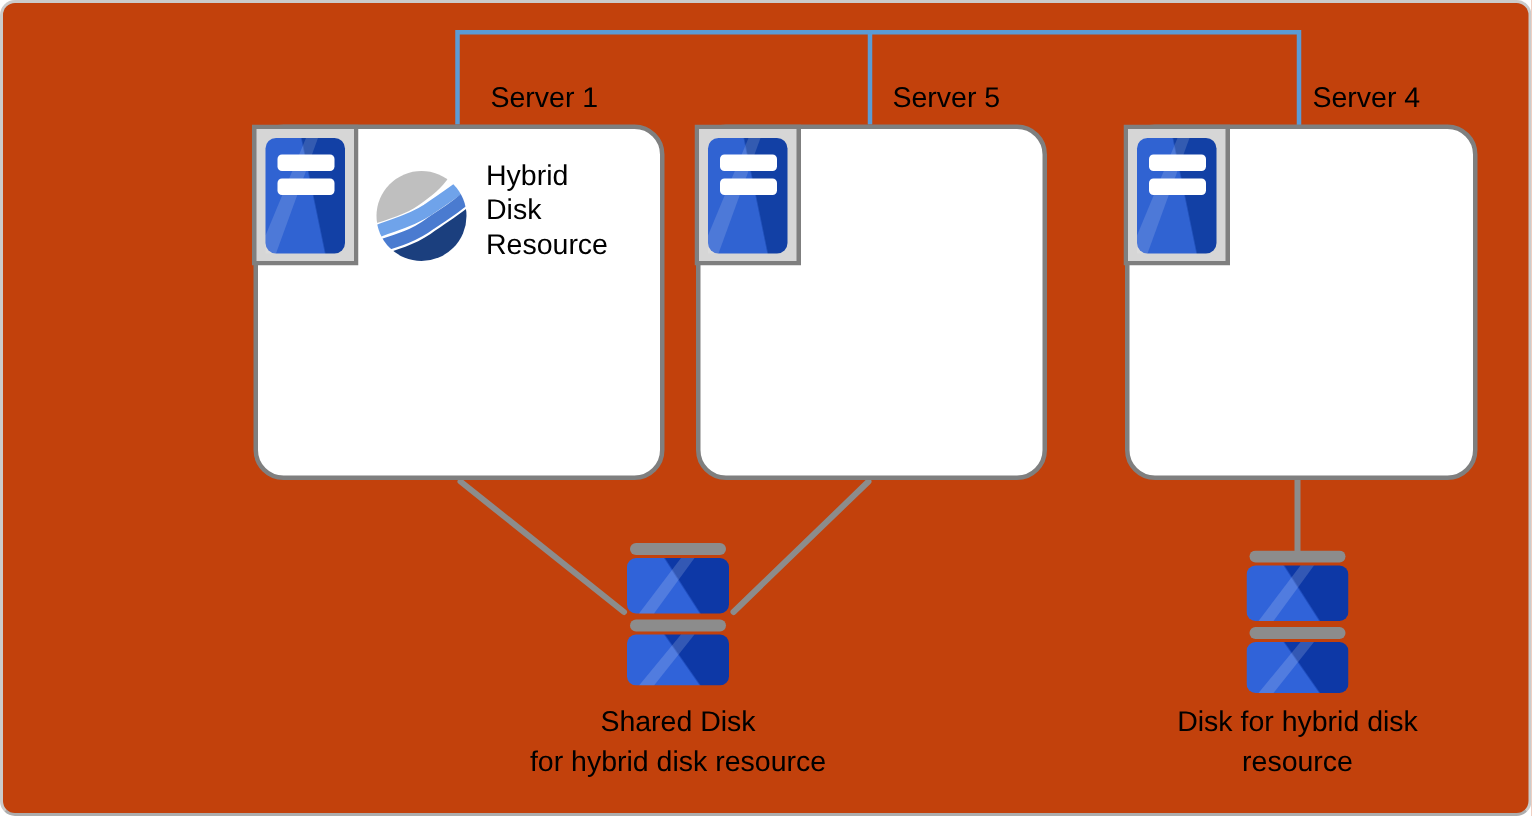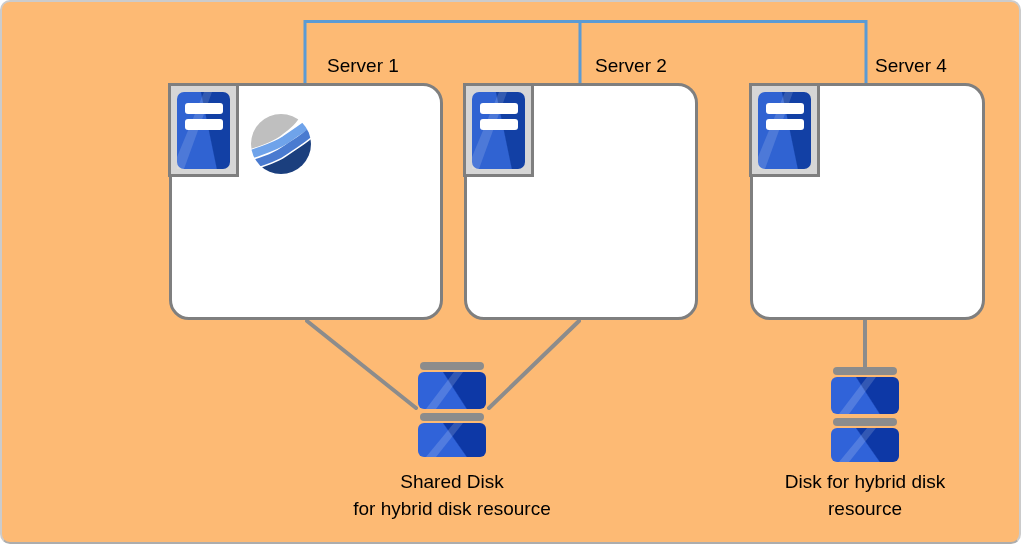--- a/index.html
+++ b/index.html
@@ -1,20 +1,20 @@
 <!DOCTYPE html>
 <html><head>
 <meta charset="utf-8">
 <style>
   html,body{margin:0;padding:0;background:#fff;}
   #canvas{
     position:relative;
     width:1021px;height:544px;
     box-sizing:border-box;
-    background:#fdba74;
+    background:#c2410c;
     border:2px solid #CBCBCB;
     border-bottom-color:#ADADAD;
     border-radius:10px;
     overflow:hidden;
     font-family:"Liberation Sans","DejaVu Sans",sans-serif;
     color:#000;
   }
   .abs{position:absolute;}
   #connector-layer{left:0;top:0;z-index:1;pointer-events:none;}
   .server-box{
@@ -70,21 +70,21 @@
     <path d="M303 81 V19.5 M301.5 19.5 H865.5 M578 81 V19.5 M864 82 V19.5" stroke="#5B9BD5" stroke-width="3" fill="none"></path>
     <path d="M305 319 L414 406 M577 319 L487 406" stroke="#8C8C8C" stroke-width="4" fill="none" stroke-linecap="round"></path>
     <path d="M863 318 V366" stroke="#8C8C8C" stroke-width="4" fill="none"></path>
   </svg>
 
   <div class="abs server-box" style="left:167px;top:81px;width:274px;height:237px"></div>
   <div class="abs server-box" style="left:462px;top:81px;width:234px;height:237px"></div>
   <div class="abs server-box" style="left:748px;top:81px;width:235px;height:237px"></div>
 
   <div class="abs server-label" style="left:325px;top:53px">Server 1</div>
-  <div class="abs server-label" style="left:593px;top:53px">Server 2</div>
+  <div class="abs server-label" style="left:593px;top:53px">Server 5</div>
   <div class="abs server-label" style="left:873px;top:53px">Server 4</div>
 
   <svg class="abs server-icon" style="left:166px;top:81px" width="71" height="94" viewBox="0 0 71 94">
     <rect x="1.5" y="1.5" width="68" height="91" fill="#D6D6D6" stroke="#7F7F7F" stroke-width="3"></rect>
     <rect x="9" y="9" width="53" height="77" rx="7" fill="url(#srvGrad)"></rect>
     <polygon points="9,74 36,9 44,9 16,86 9,86" fill="#FFFFFF" opacity="0.14"></polygon>
     <rect x="17" y="20" width="38" height="11" rx="3" fill="#FFFFFF"></rect>
     <rect x="17" y="36" width="38" height="11" rx="3" fill="#FFFFFF"></rect>
   </svg>
   <svg class="abs server-icon" style="left:461px;top:81px" width="71" height="94" viewBox="0 0 71 94">
@@ -110,20 +110,23 @@
       </defs>
     <g clip-path="url(#globeClip)">
       <rect x="-2" y="-2" width="64" height="64" fill="#FFFFFF"></rect>
       <path d="M -4 36 C 12 31, 22 28, 32 20 C 40 14, 48 8, 52 -4 L -4 -4 Z" fill="#BFBFBF"></path>
       <path d="M -4 42 C 10 36, 22 34, 34 26 C 44 19, 52 14, 62 6" stroke="#6FA3EA" stroke-width="8.5" fill="none"></path>
       <path d="M -4 52 C 12 47, 24 44, 36 35 C 46 28, 54 24, 64 14" stroke="#4A7BD0" stroke-width="8.5" fill="none"></path>
       <path d="M -4 58 C 12 53, 24 50, 36 42 C 46 35, 54 30, 64 22 L 64 64 L -4 64 Z" fill="#1B3F7E"></path>
     </g>
   </svg>
 
+  <div class="abs resource-label" style="left:322px;top:104px">Hybrid
+Disk
+Resource</div>
 
   <svg class="abs disk-icon" style="left:416px;top:360px" width="68" height="95" viewBox="0 0 68 95">
     <rect x="2" y="0" width="64" height="8" rx="4" fill="#8C8C8C"></rect>
     <rect x="0" y="10" width="68" height="37" rx="6" fill="url(#diskGrad)"></rect>
     <polygon points="8,47 36,10 45,10 18,47" fill="#FFFFFF" opacity="0.16"></polygon>
     <rect x="2" y="51" width="64" height="8" rx="4" fill="#8C8C8C"></rect>
     <rect x="0" y="61" width="68" height="34" rx="6" fill="url(#diskGrad)"></rect>
     <polygon points="8,95 36,61 45,61 18,95" fill="#FFFFFF" opacity="0.16"></polygon>
   </svg>
 

